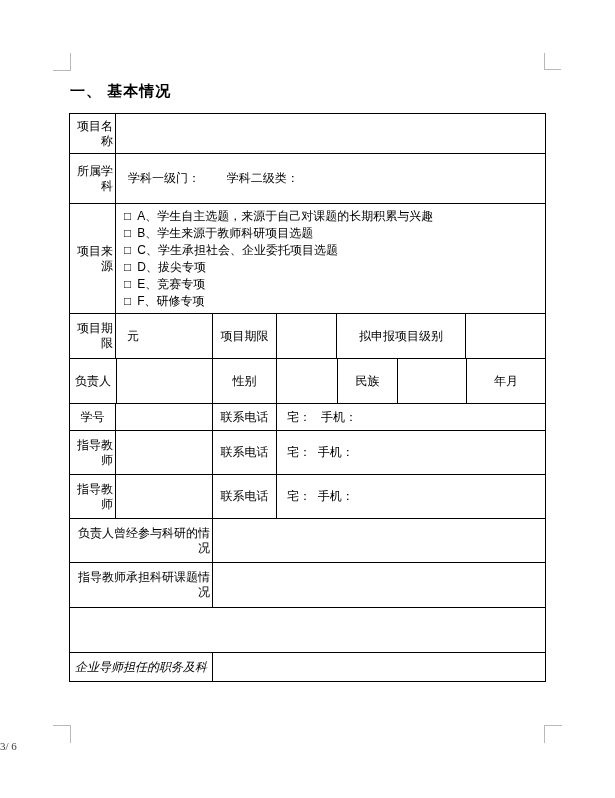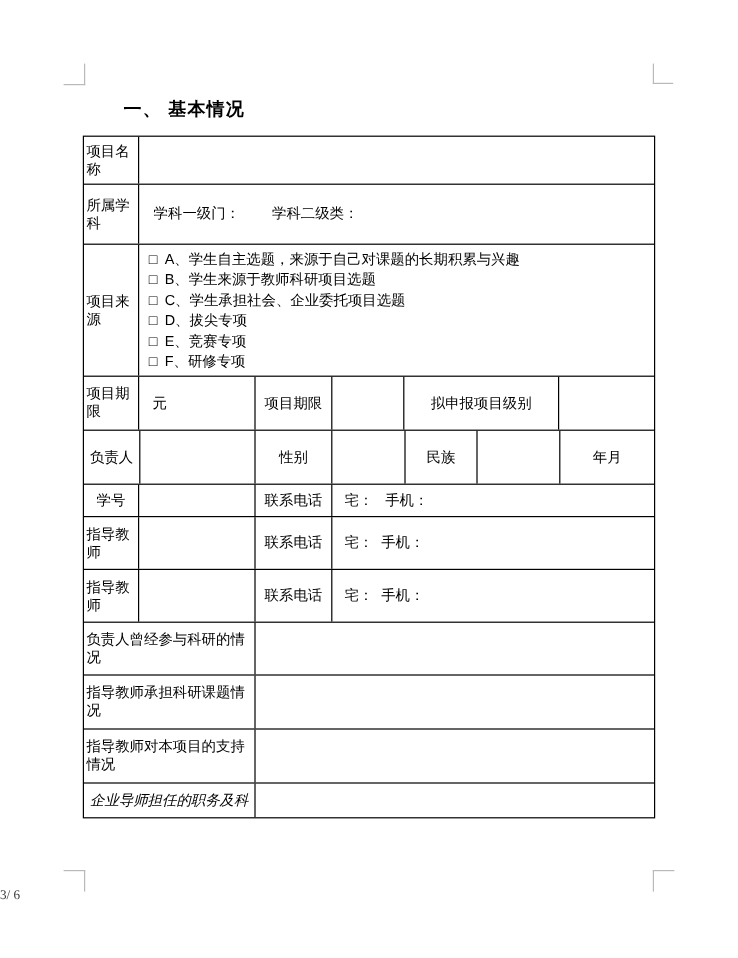--- a/index.html
+++ b/index.html
@@ -8,33 +8,33 @@
     font-family:"Liberation Sans","DejaVu Sans",sans-serif;color:#000;
   }
   .page{position:absolute;inset:0;background:#fff;}
   
   .mark{position:absolute;width:17px;height:17px;}
   .mark.tl{left:53px;top:53px;border-right:1px solid #b9b9b9;border-bottom:1px solid #b9b9b9;}
   .mark.tr{left:544px;top:53px;border-left:1px solid #b9b9b9;border-bottom:1px solid #b9b9b9;}
   .mark.bl{left:53px;top:725px;border-right:1px solid #b9b9b9;border-top:1px solid #b9b9b9;}
   .mark.br{left:544px;top:725px;border-left:1px solid #b9b9b9;border-top:1px solid #b9b9b9;}
 
-  .heading{position:absolute;left:70px;top:82px;font-size:15px;font-weight:bold;letter-spacing:1px;margin-left:33px;}
+  .heading{position:absolute;left:70px;top:82px;font-size:15px;font-weight:bold;letter-spacing:1px;}
 
   .tbl{
     position:absolute;left:69px;top:113px;width:477px;
     border:1px solid #000;box-sizing:border-box;
     display:flex;flex-direction:column;font-size:12px;line-height:15px;
   }
   .tr{display:flex;border-bottom:1px solid #000;box-sizing:border-box;flex:0 0 auto;}
   .tr:last-child{border-bottom:none;font-style:italic;}
   .td{
     border-right:1px solid #000;box-sizing:border-box;
     display:flex;align-items:center;justify-content:center;
-    text-align:left;padding:2px;overflow:hidden;
+    text-align:right;padding:2px;overflow:hidden;
   }
   .td.last{border-right:none;flex:1;}
   .td.left{justify-content:flex-start;text-align:left;padding-left:10px;white-space:pre;}
   .td.options{flex-direction:column;align-items:flex-start;justify-content:center;
     text-align:left;padding-left:8px;}
   .option{display:flex;align-items:center;line-height:17px;white-space:pre;}
   .cb{display:inline-block;margin-right:6px;font-size:12px;}
   .td.narrow{padding:2px 4px;}
   .td.vnarrow{padding:2px 5px;}
   .footer{
@@ -141,21 +141,20 @@
       <div class="td" style="width:143px">负责人曾经参与科研的情况</div>
       <div class="td last"></div>
     </div>
 
     <div class="tr" style="height:45px">
       <div class="td" style="width:143px">指导教师承担科研课题情况</div>
       <div class="td last"></div>
     </div>
 
     <div class="tr" style="height:45px">
-      <div class="td" style="width:143px">指导教师对本项目的支持情况</div>
       <div class="td last"></div>
     </div>
 
     <div class="tr" style="height:28px">
       <div class="td" style="width:143px">企业导师担任的职务及科</div>
       <div class="td last"></div>
     </div>
 
   </div>
 

